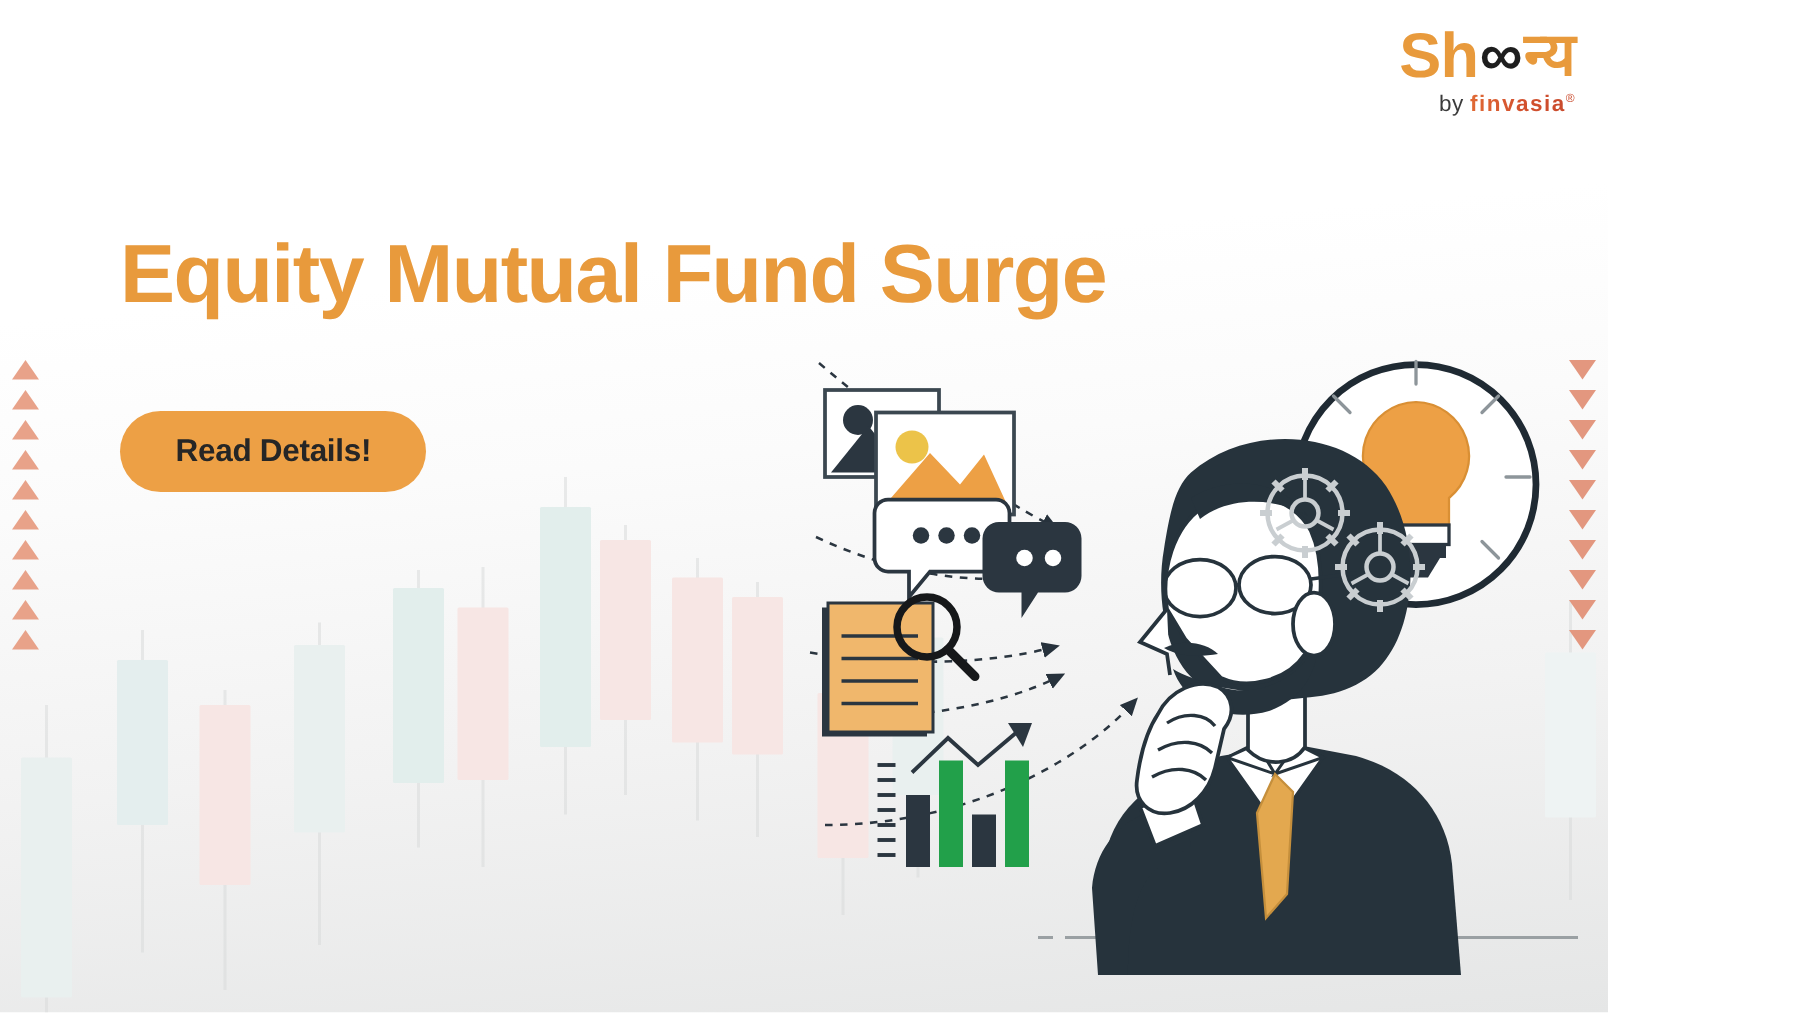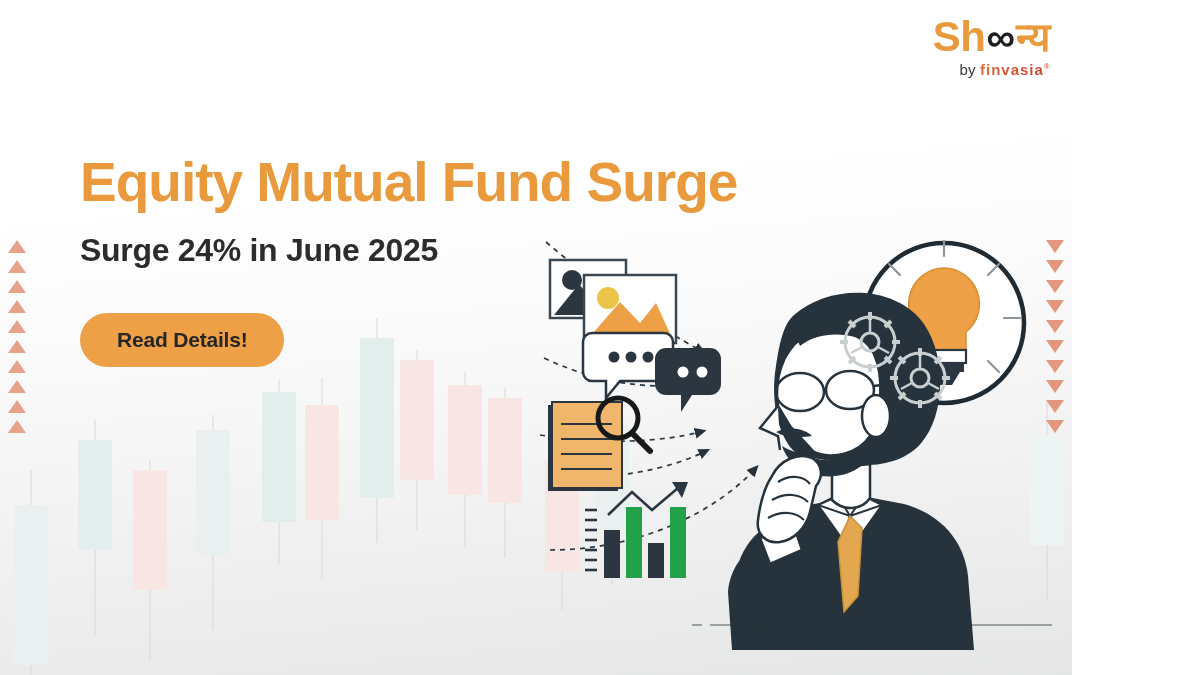--- a/index.html
+++ b/index.html
@@ -53,21 +53,21 @@
   .copy { position:absolute; left:80px; top:152px; width:820px; }
   .headline {
     font-size:55px; font-weight:800; color:#e89a3c;
     letter-spacing:-1px; line-height:1.12;
   }
   .subhead {
     margin-top:18px; font-size:32px; font-weight:600;
     color:#2c2c2c; letter-spacing:-.3px;
   }
   .cta {
-    margin-top:44px; display:inline-block;
+    margin-top:60px; display:inline-block;
     background:#eda045; color:#262626;
     font-size:21px; font-weight:700;
     padding:15px 37px; border-radius:30px;
     border:none; cursor:pointer; letter-spacing:-.2px;
   }
 
   
   .illus { position:absolute; right:0; top:220px; width:540px; height:430px; }
   .illus svg { display:block; width:100%; height:100%; }
 </style>
@@ -171,21 +171,20 @@
         <span class="logo-dev">न्य</span>
     </div>
     <div class="logo-sub">
       <span>by</span>
       <span class="brand">finvasia</span><sup>®</sup>
     </div>
   </div>
 
   <div class="copy">
     <h1 class="headline">Equity Mutual Fund Surge</h1>
-    <h2 class="subhead">Surge 24% in June 2025</h2>
     <button class="cta">Read Details!</button>
   </div>
 
   <div class="illus">
     <svg viewBox="0 0 540 430" xmlns="http://www.w3.org/2000/svg">
       <defs>
         <marker id="ah" markerWidth="7" markerHeight="7" refX="3" refY="3.2" orient="auto">
           <path d="M0,0 L7,3.2 L0,6.4 Z" fill="#27323c"></path>
         </marker>
       </defs>

